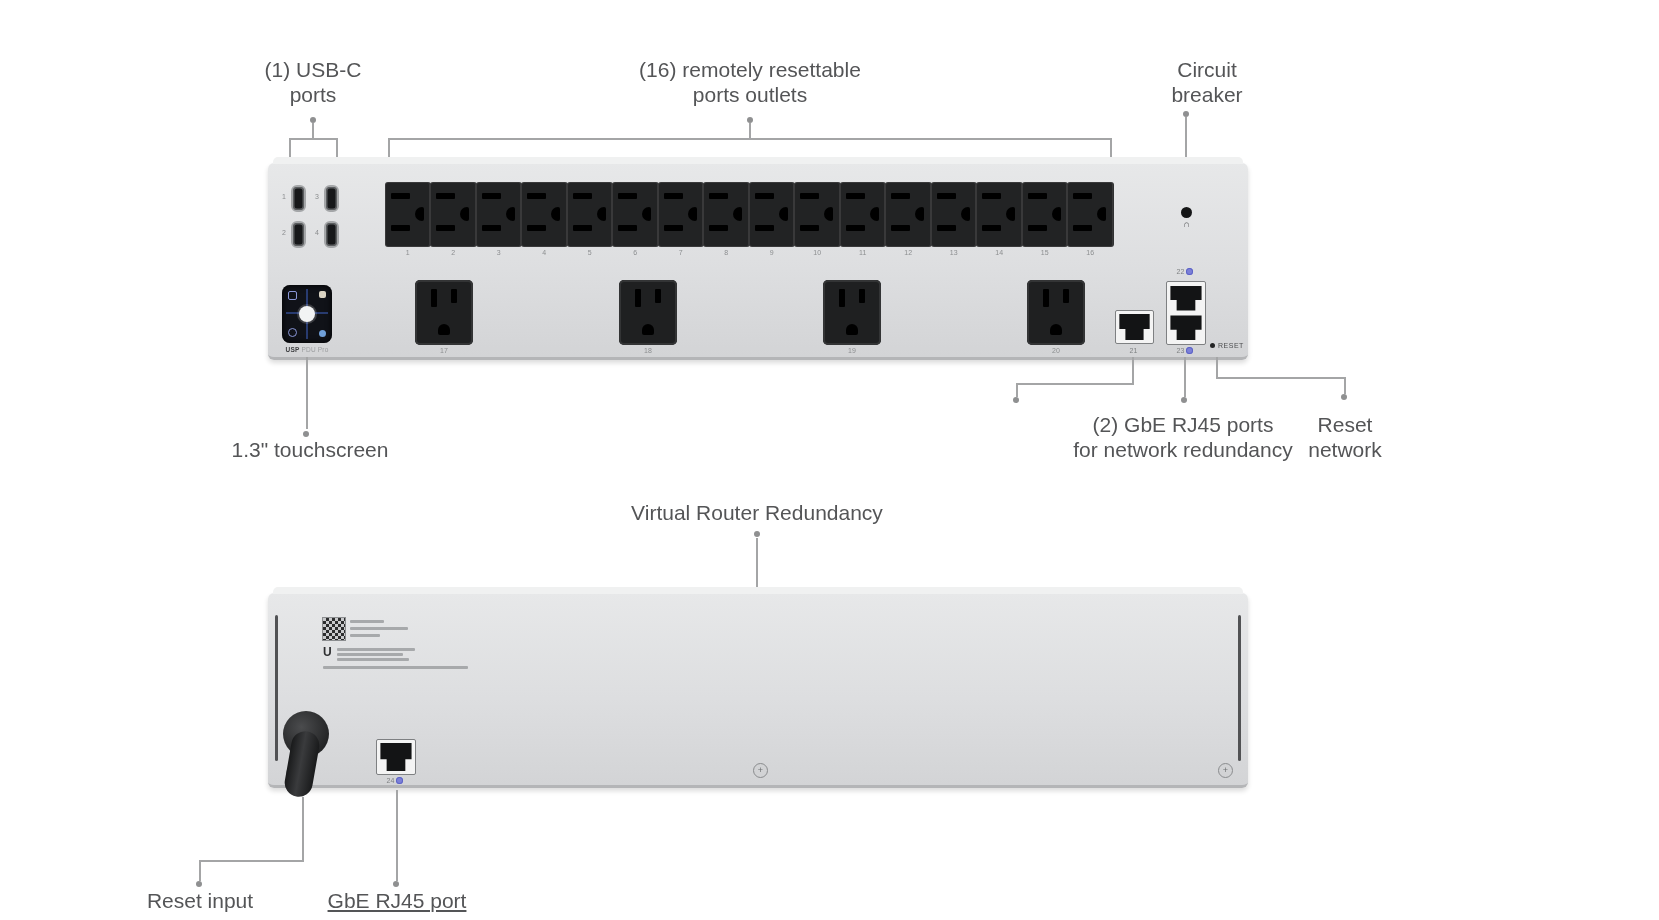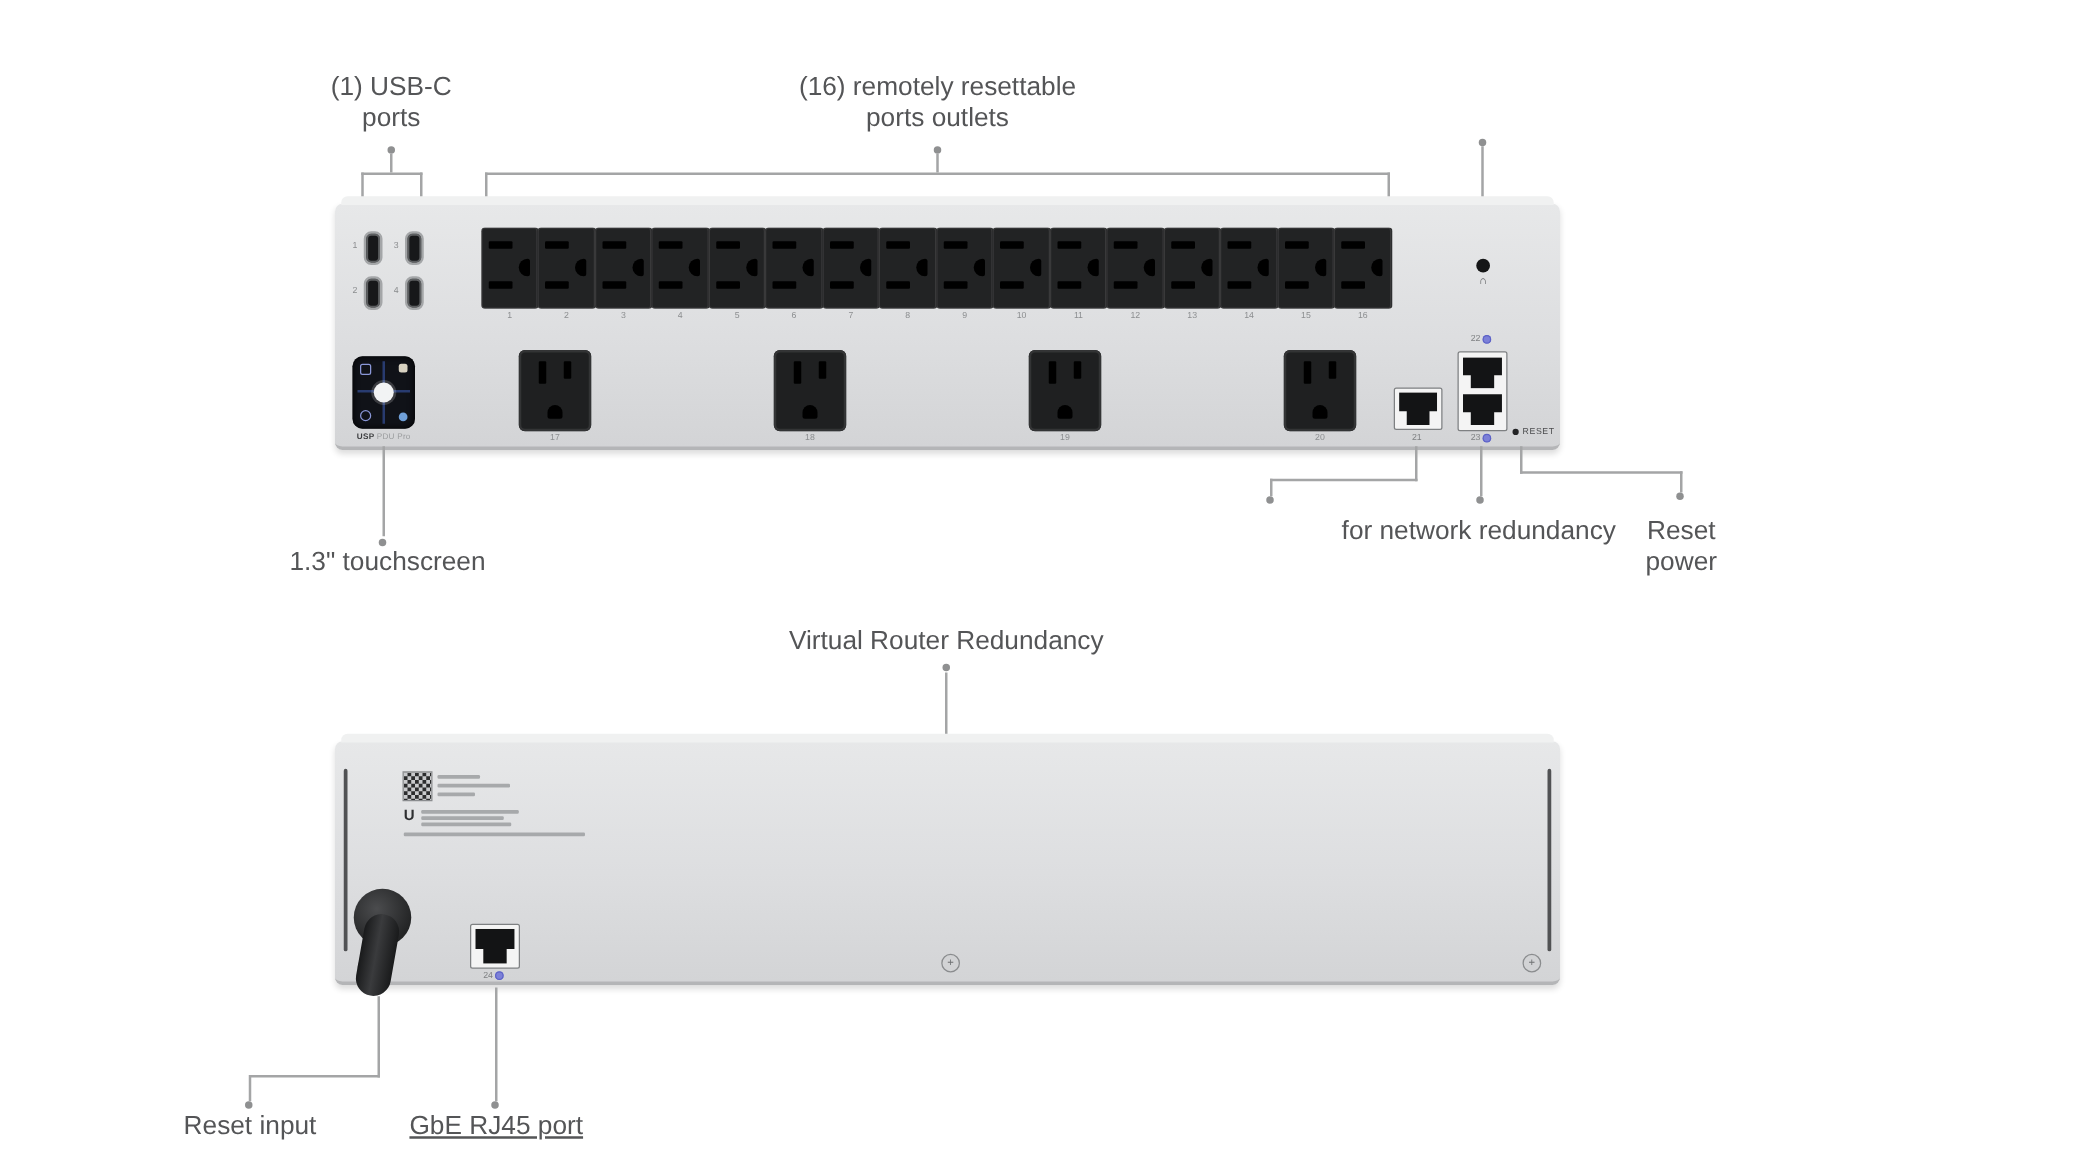--- a/index.html
+++ b/index.html
@@ -111,20 +111,24 @@
   <div class="clabel" style="left:600px;top:57px;width:300px;">
     <div>(16) remotely resettable</div>
     <div>ports outlets</div>
   </div>
   <div class="cdot" style="left:747px;top:117px;"></div>
   <div class="cline v" style="left:749px;top:123px;height:15px;"></div>
   <div class="cline h" style="left:388px;top:138px;width:724px;"></div>
   <div class="cline v" style="left:388px;top:138px;height:21px;"></div>
   <div class="cline v" style="left:1110px;top:138px;height:21px;"></div>
 
+  <div class="clabel" style="left:1107px;top:57px;width:200px;">
+    <div>Circuit</div>
+    <div>breaker</div>
+  </div>
   <div class="cdot" style="left:1183px;top:111px;"></div>
   <div class="cline v" style="left:1185px;top:117px;height:43px;"></div>
 
   <div class="panel" id="front-panel">
 
     <div id="usb-ports">
         <div class="usbc" style="left: 23px; top: 22px;"></div>
         <span class="usbnum" style="left: 14px; top: 30px;">1</span>
         <div class="usbc" style="left: 56px; top: 22px;"></div>
         <span class="usbnum" style="left: 47px; top: 30px;">3</span>
@@ -346,30 +350,31 @@
   <div class="clabel" style="left:210px;top:437px;width:200px;">1.3" touchscreen</div>
 
   <div class="cline v" style="left:1132px;top:357px;height:28px;"></div>
   <div class="cline h" style="left:1016px;top:383px;width:118px;"></div>
   <div class="cline v" style="left:1016px;top:383px;height:14px;"></div>
   <div class="cdot" style="left:1013px;top:397px;"></div>
 
   <div class="cline v" style="left:1184px;top:357px;height:40px;"></div>
   <div class="cdot" style="left:1181px;top:397px;"></div>
   <div class="clabel" style="left:1053px;top:412px;width:260px;">
+    <div>(2) GbE RJ45 ports</div>
     <div>for network redundancy</div>
   </div>
 
   <div class="cline v" style="left:1216px;top:357px;height:22px;"></div>
   <div class="cline h" style="left:1216px;top:377px;width:130px;"></div>
   <div class="cline v" style="left:1344px;top:377px;height:17px;"></div>
   <div class="cdot" style="left:1341px;top:394px;"></div>
   <div class="clabel" style="left:1245px;top:412px;width:200px;">
     <div>Reset</div>
-    <div>power</div>
+    <div>network</div>
   </div>
 
   <div class="clabel" style="left:607px;top:500px;width:300px;">Virtual Router Redundancy</div>
   <div class="cdot" style="left:754px;top:531px;"></div>
   <div class="cline v" style="left:756px;top:538px;height:55px;"></div>
 
   <div class="panel" id="back-panel">
     <div class="rail" style="left:7px;"></div>
     <div class="rail" style="left:970px;"></div>
 

